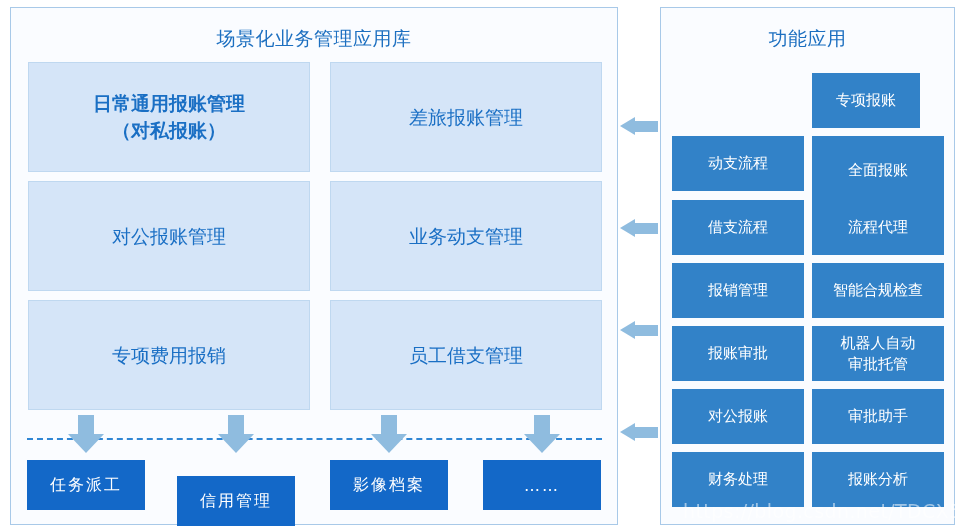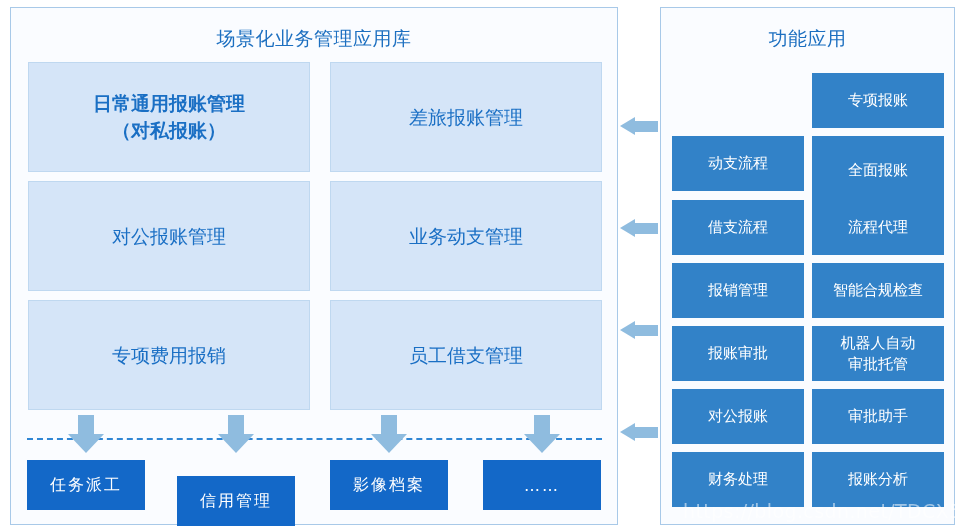--- a/index.html
+++ b/index.html
@@ -212,21 +212,21 @@
   </div>
   <div class="left-arrow" style="left:620px;top:423px;">
     <div class="shaft"></div>
       <div class="head"></div>
   </div>
 
   <div class="panel" id="panel-right">
     <div class="panel-title" id="title-right">功能应用</div>
   </div>
 
-  <div class="func-tile" style="left:812px;top:73px;width:132px;height:55px;">专项报账</div>
+  <div class="func-tile" style="left:812px;top:73px;width:108px;height:55px;">专项报账</div>
   <div class="func-tile" style="left:672px;top:136px;width:132px;height:55px;">动支流程</div>
   <div class="func-tile" style="left:812px;top:136px;width:132px;height:68px;">全面报账</div>
   <div class="func-tile" style="left:672px;top:200px;width:132px;height:55px;">借支流程</div>
   <div class="func-tile" style="left:812px;top:200px;width:132px;height:55px;">流程代理</div>
   <div class="func-tile" style="left:672px;top:263px;width:132px;height:55px;">报销管理</div>
   <div class="func-tile" style="left:812px;top:263px;width:132px;height:55px;">智能合规检查</div>
   <div class="func-tile" style="left:672px;top:326px;width:132px;height:55px;">报账审批</div>
   <div class="func-tile" style="left:812px;top:326px;width:132px;height:55px;">机器人自动
 审批托管</div>
   <div class="func-tile" style="left:672px;top:389px;width:132px;height:55px;">对公报账</div>

